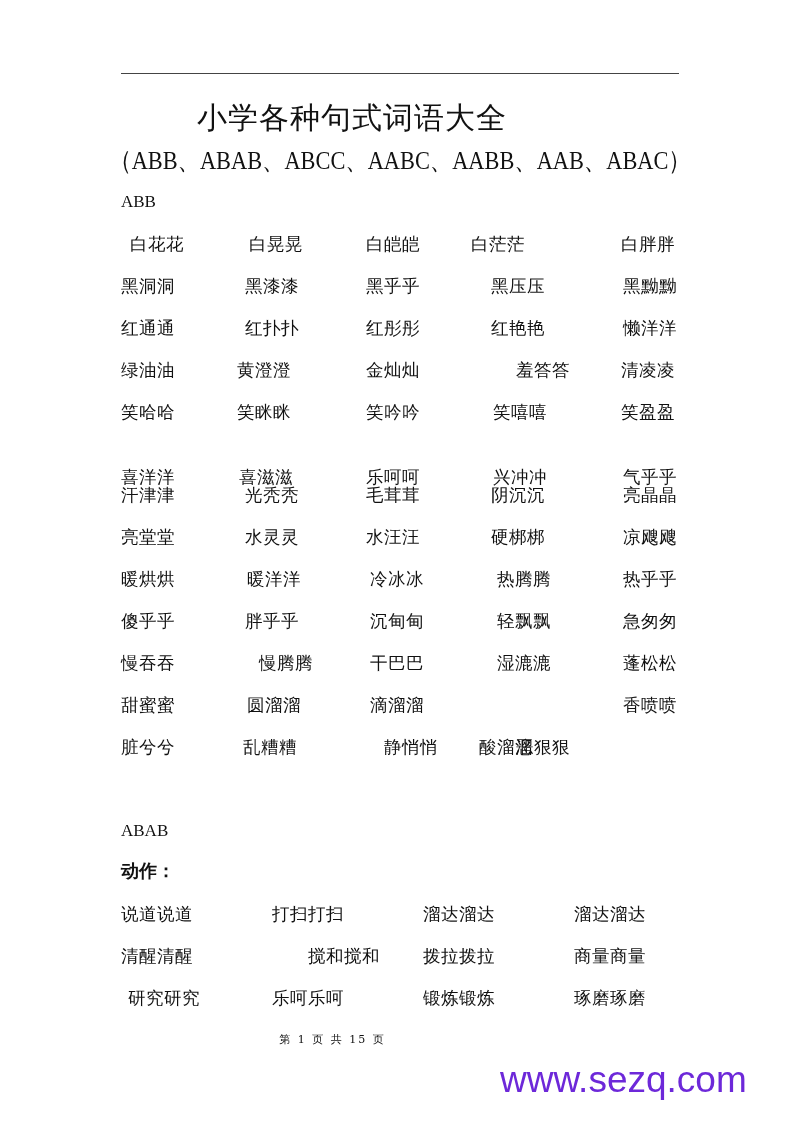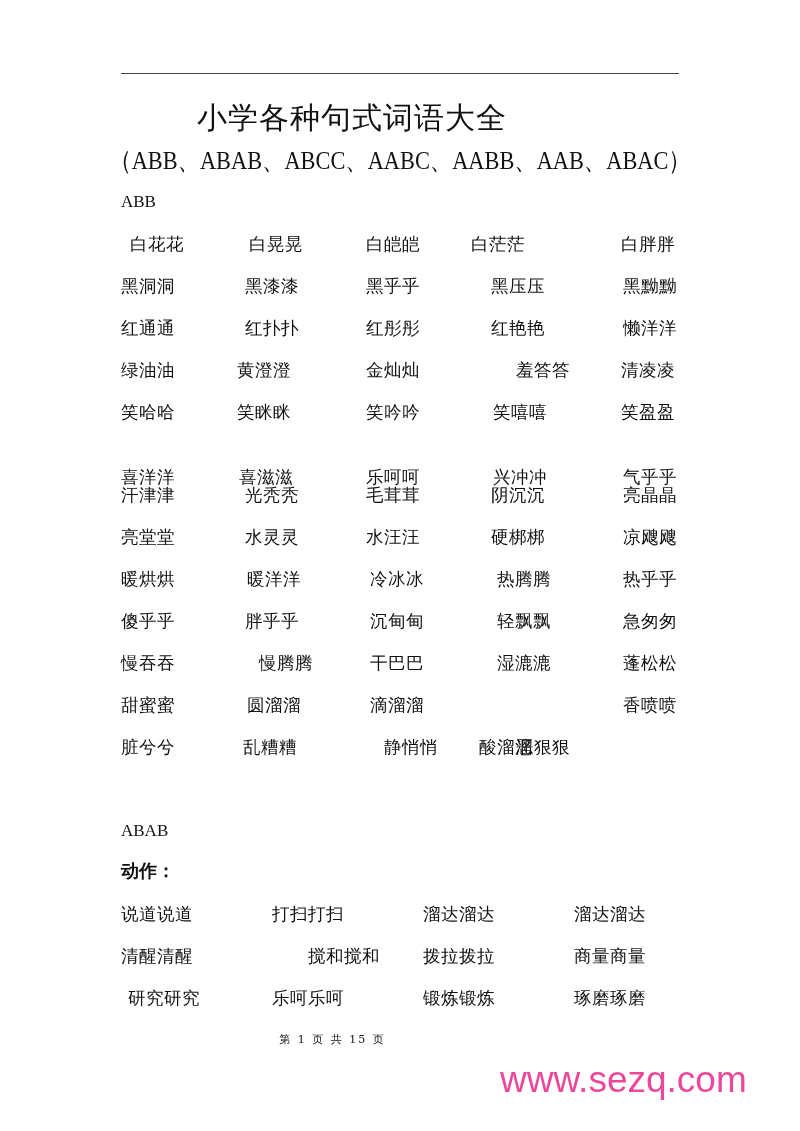--- a/index.html
+++ b/index.html
@@ -34,21 +34,21 @@
     .word {
       position: absolute; top: 0; font-size: 17.5px; line-height: 26px; white-space: nowrap;
       letter-spacing: 0.5px;
     }
     .footer {
       position: absolute; left: 0; width: 641px; top: 1032px; text-align: center;
       font-size: 11px; line-height: 16px; letter-spacing: 2px; margin-left: 12px;
     }
     .watermark {
       position: absolute; left: 500px; top: 1058px; font-size: 37px; line-height: 44px;
-      color: #ec4899; font-family: "Liberation Sans", sans-serif;
+      color: #6d28d9; font-family: "Liberation Sans", sans-serif;
     }
   </style>
 </head>
 <body>
 
 <div class="top-rule"></div>
 
 <div class="title">小学各种句式词语大全</div>
 <div class="subtitle">（ABB、ABAB、ABCC、AABC、AABB、AAB、ABAC）</div>
 

